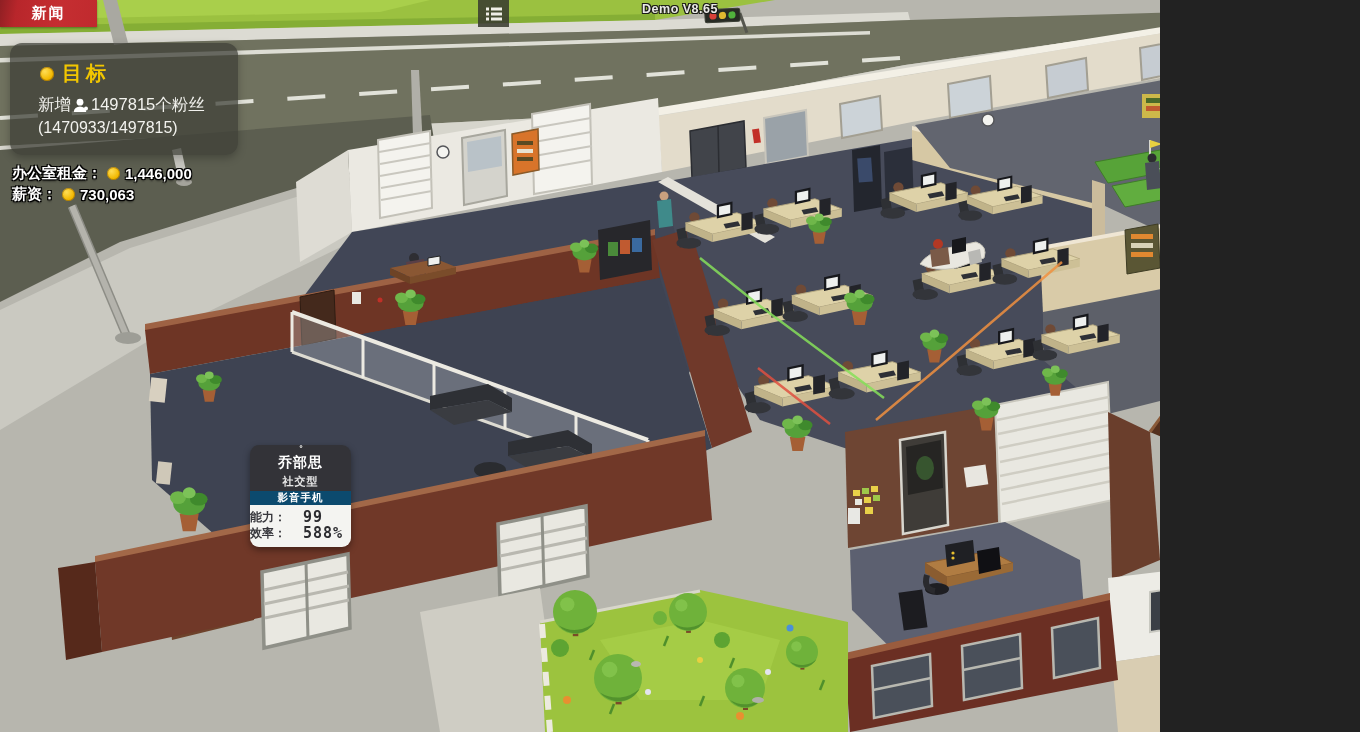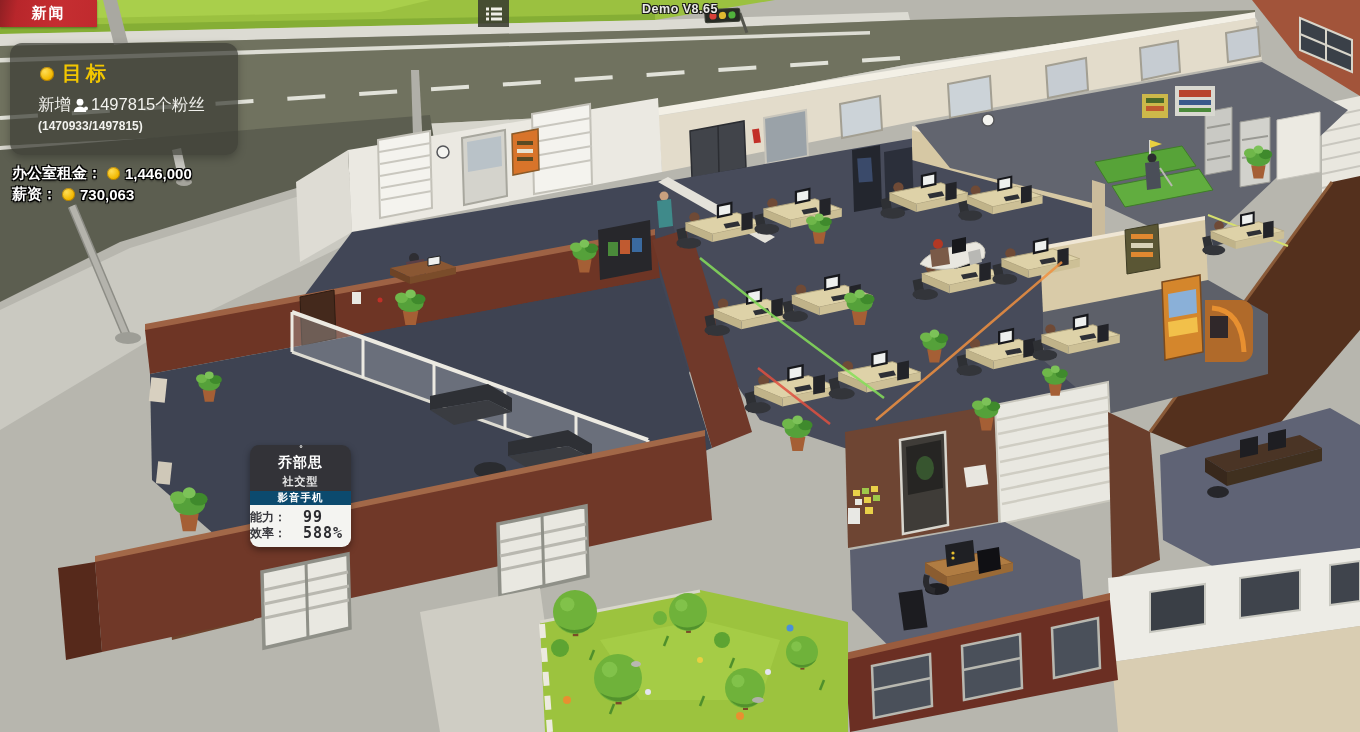--- a/index.html
+++ b/index.html
@@ -1,17 +1,17 @@
 <!DOCTYPE html>
 <html><head>
 <meta charset="utf-8">
 <style>
   html,body{margin:0;padding:0;background:#222;}
   .stage{
-    position:relative;width:1360px;height:732px;overflow:hidden;
+    position:relative;width:1160px;height:732px;overflow:hidden;
     font-family:"Liberation Sans","DejaVu Sans",sans-serif;
     background:#b7b6ae;user-select:none;
   }
   .stage svg.scene{position:absolute;left:0;top:0;}
 
   
   .news-btn{
     position:absolute;left:0;top:0;width:97px;height:27px;
     background:linear-gradient(100deg,#8f1f23 0%,#b8262b 18%,#c52e31 60%,#c02a2e 100%);
     color:#fff;font-size:15px;font-weight:bold;letter-spacing:2px;
@@ -38,21 +38,21 @@
     color:#f2c600;font-size:20px;font-weight:bold;letter-spacing:4px;
   }
   .coin{
     display:inline-block;width:14px;height:14px;border-radius:50%;
     background:radial-gradient(circle at 35% 32%,#ffdd55,#f2b800 62%,#c78f00 100%);
     box-shadow:inset 0 0 0 1px rgba(140,95,0,.55);flex:0 0 auto;
   }
   .coin.small{width:13px;height:13px;}
   .goal-line1{position:absolute;left:28px;top:51px;display:flex;align-items:center;gap:2px;
     font-size:16.5px;white-space:nowrap;}
-  .goal-line2{position:absolute;left:28px;top:76px;font-size:12px;font-weight:bold;}
+  .goal-line2{position:absolute;left:28px;top:76px;font-size:16px;}
   .money-row{
     position:absolute;display:flex;align-items:center;gap:5px;
     font-size:15px;font-weight:bold;color:#fff;white-space:nowrap;
     text-shadow:-1.2px -1.2px 0 #000,1.2px -1.2px 0 #000,-1.2px 1.2px 0 #000,1.2px 1.2px 0 #000,0 1.5px 2px rgba(0,0,0,.6);
   }
   .rent-row{left:12px;top:164px;}
   .salary-row{left:12px;top:185px;}
 
   
   .tooltip{

